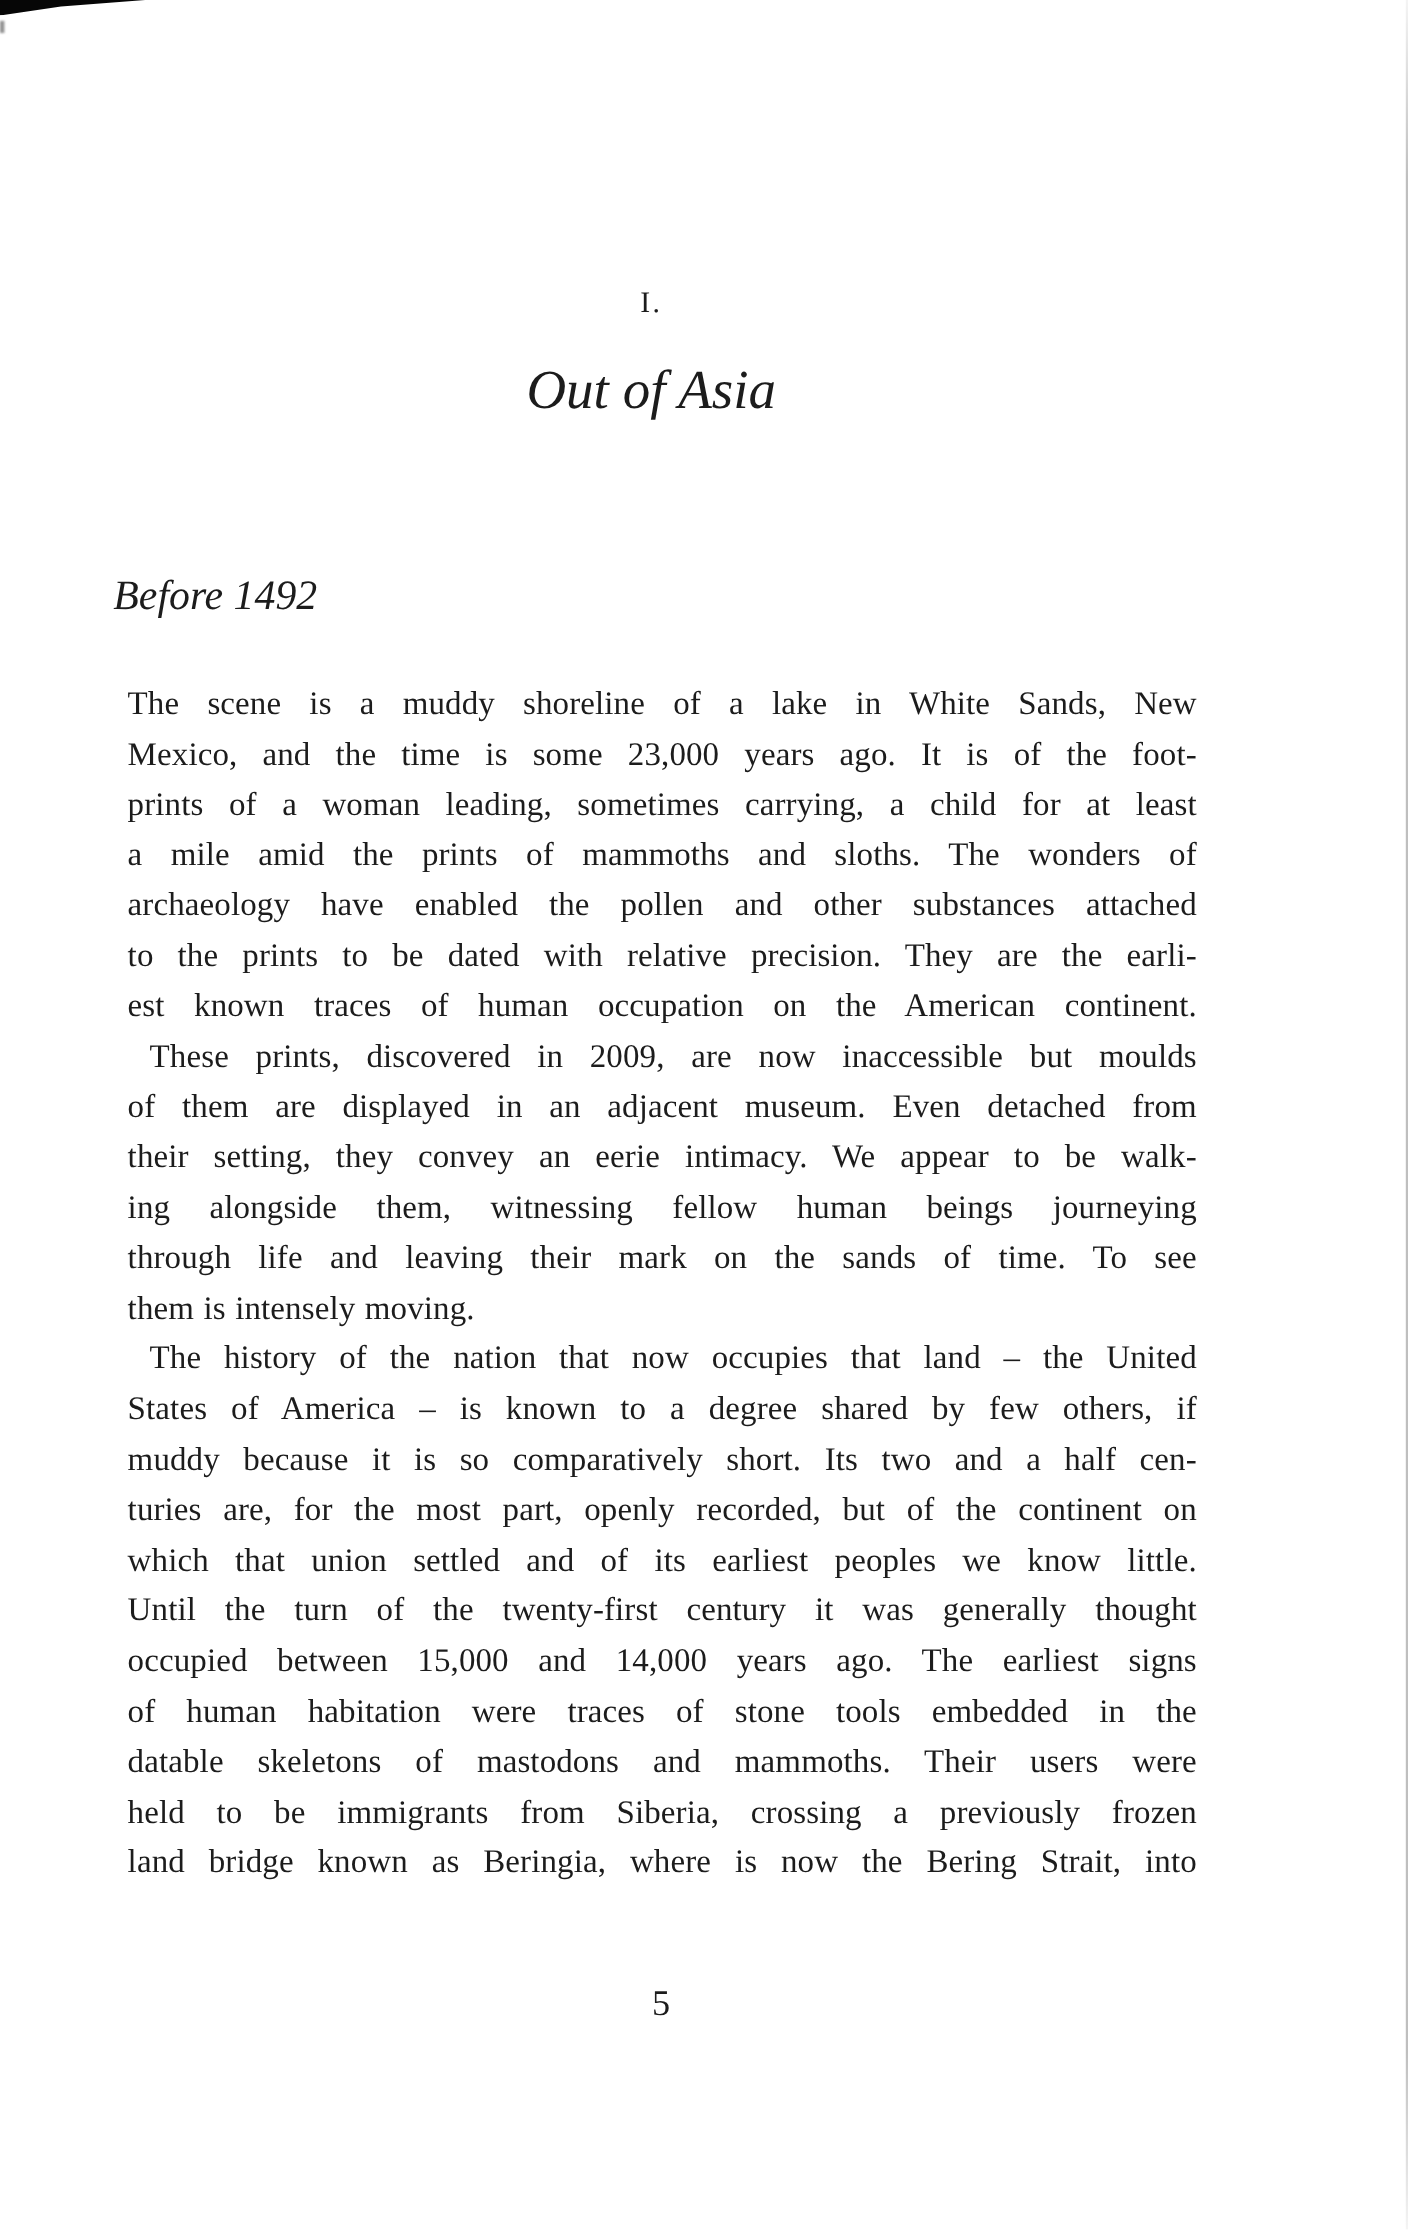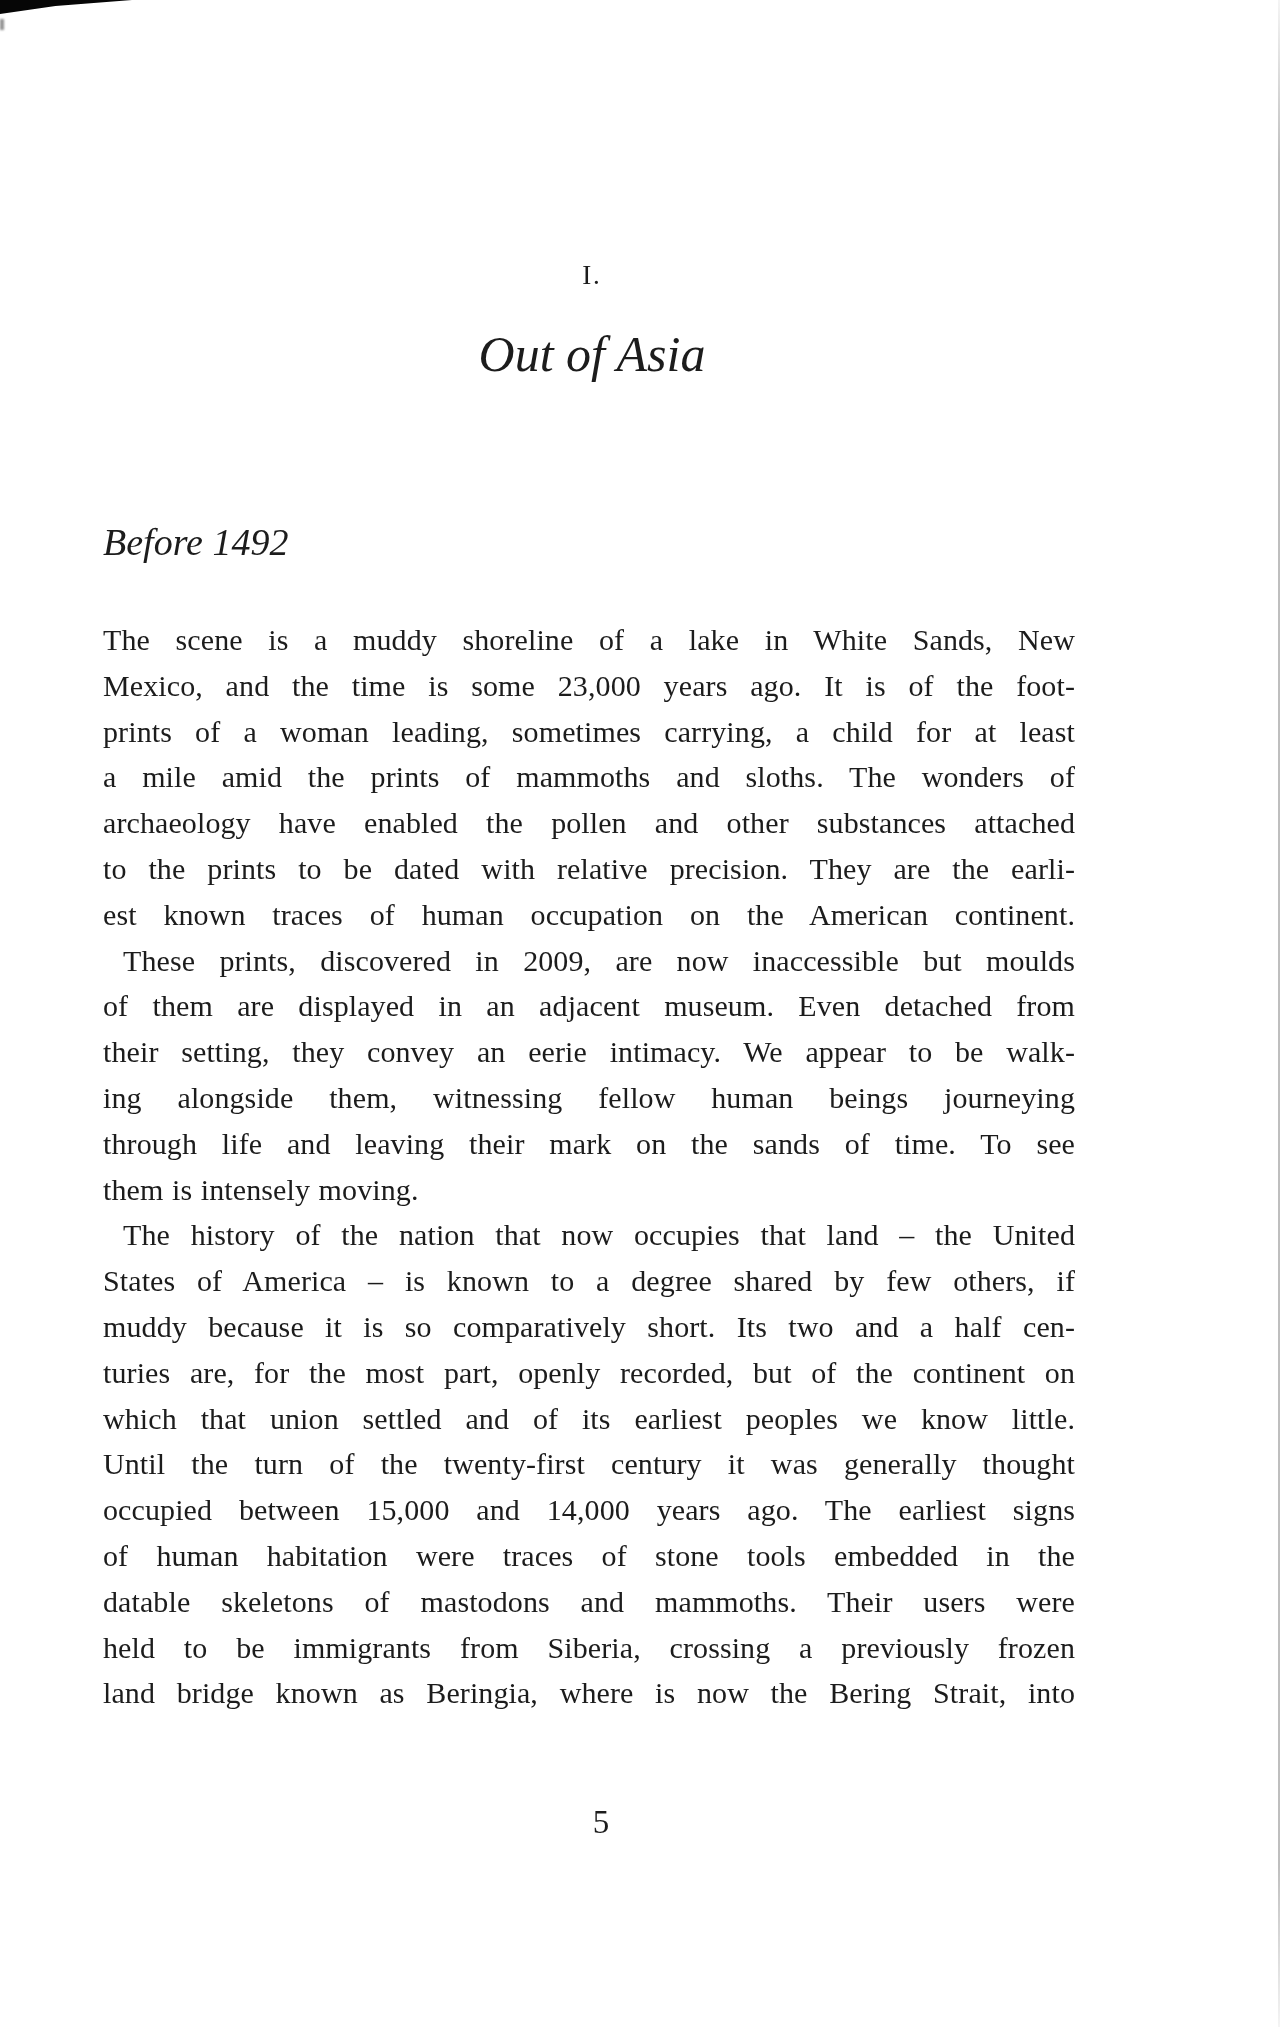--- a/index.html
+++ b/index.html
@@ -73,21 +73,21 @@
     left: 103px; top: 522px;
     width: 978px;
     font-style: italic;
     font-size: 38px;
     line-height: 1.1;
   }
 
   
   .body-text {
     position: absolute;
-    left: 103px; top: 617px;
+    left: 116px; top: 617px;
     width: 972px;
     font-size: 30px;
     line-height: 45.8px;
     word-spacing: 1px;
     letter-spacing: 0.1px;
   }
   .body-text .line {
     text-align: justify;
     text-align-last: justify;
     white-space: nowrap; 

